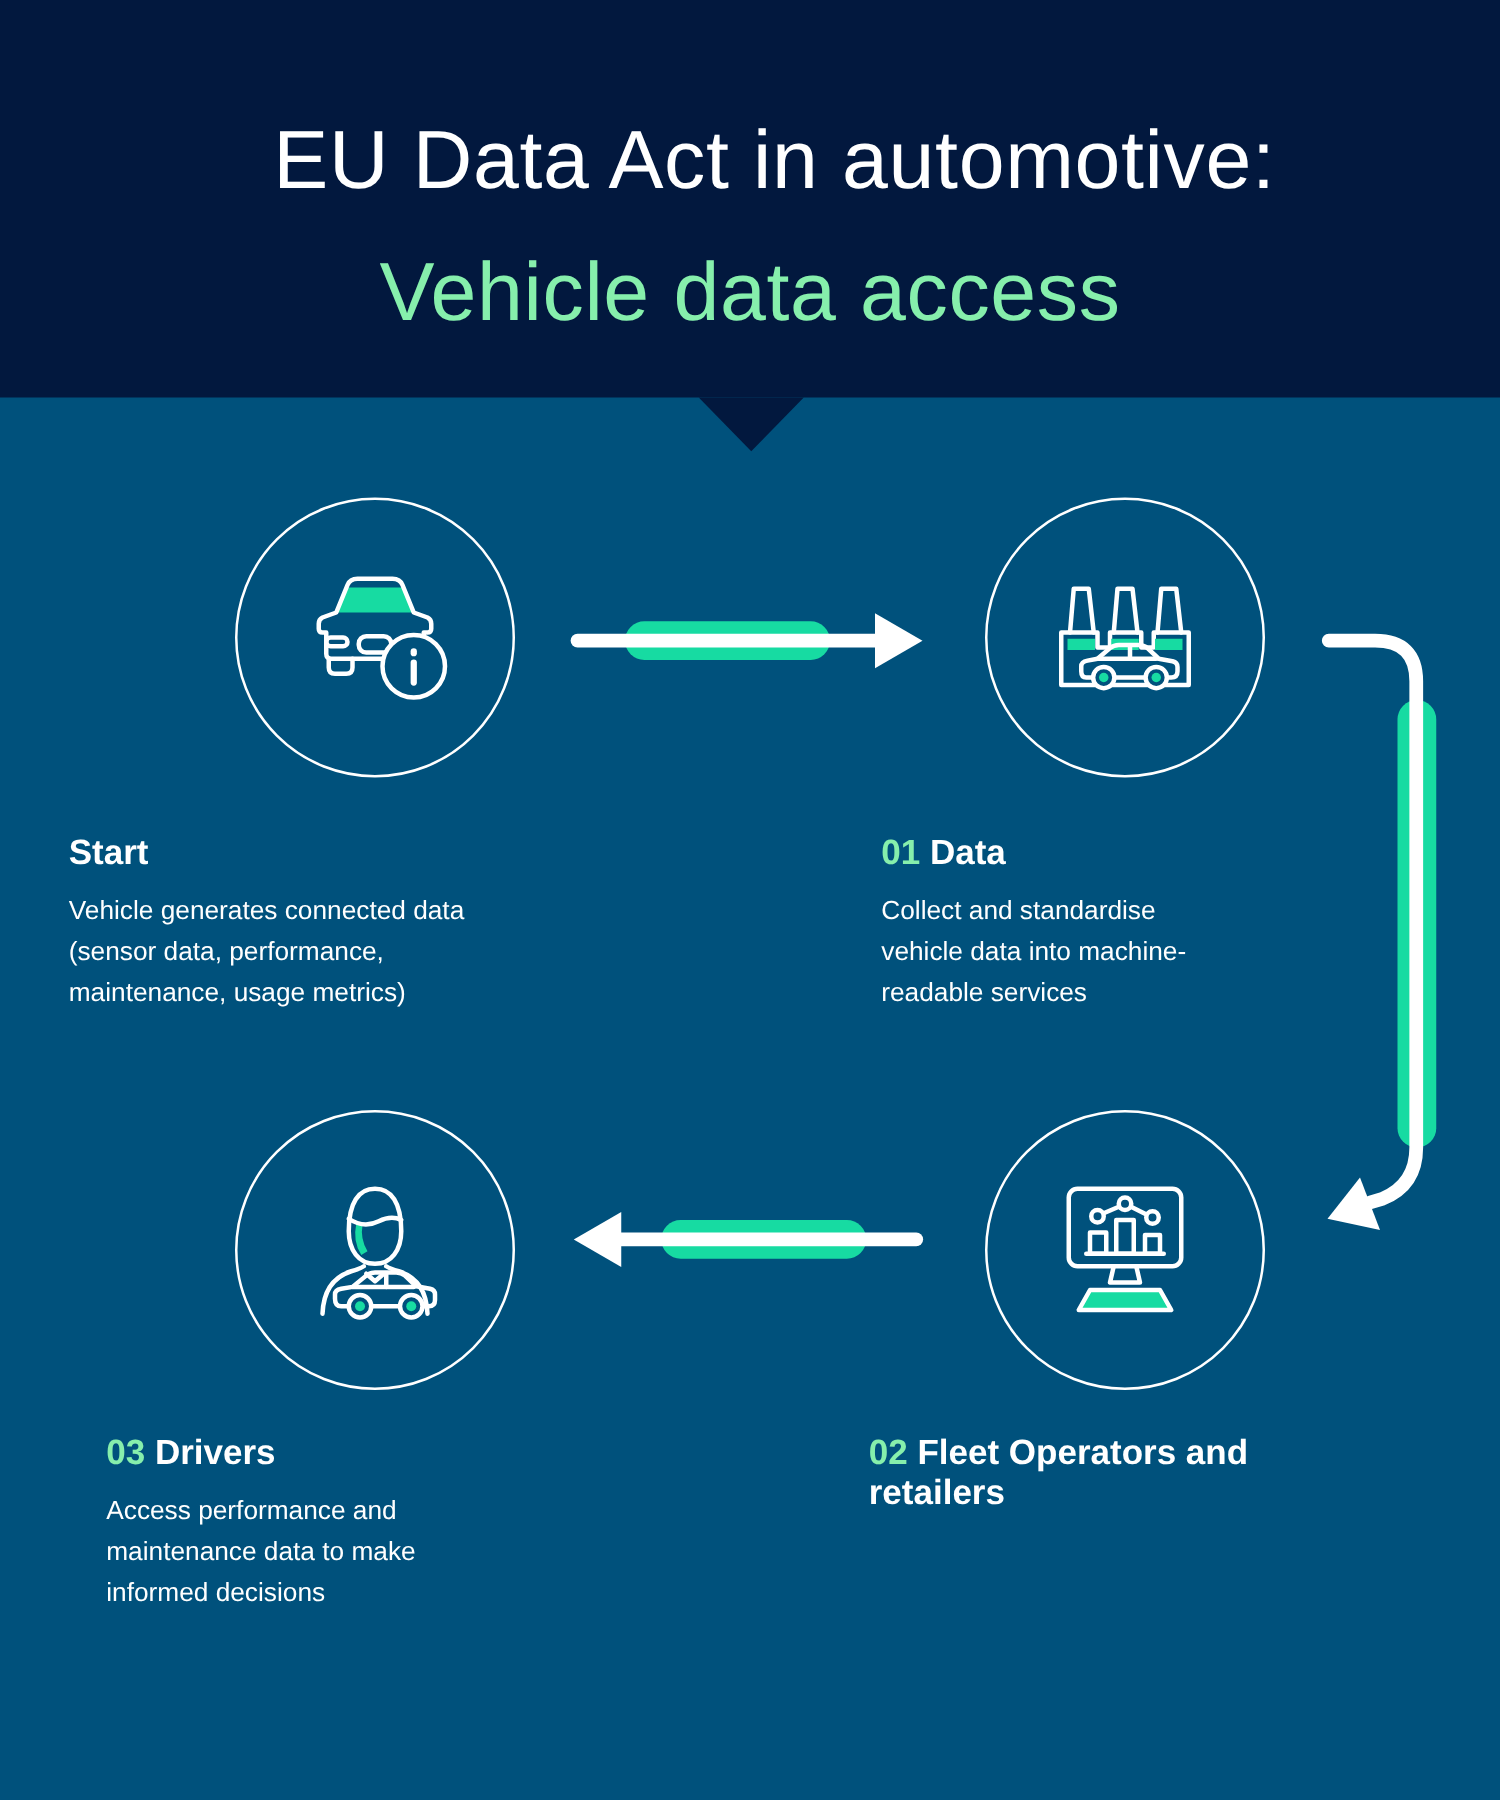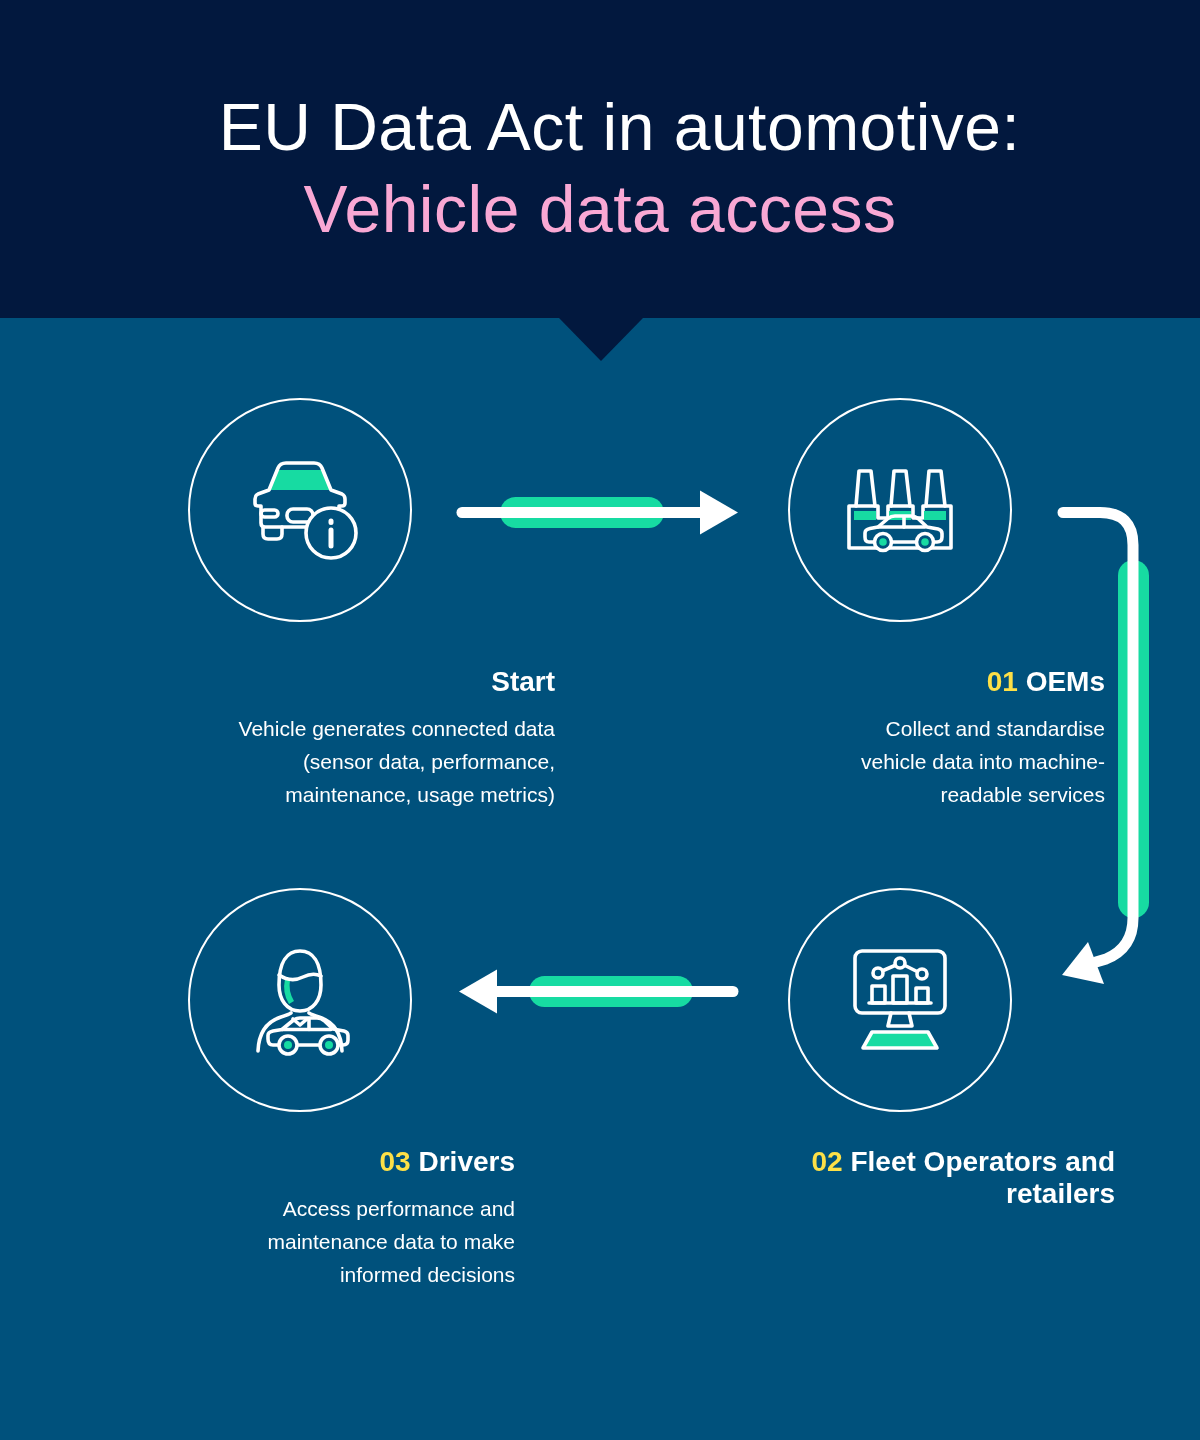--- a/index.html
+++ b/index.html
@@ -12,38 +12,38 @@
   
   .header{position:absolute;left:0;top:0;width:1200px;height:318px;background:#02183e;}
   .header-notch{
     position:absolute;left:559px;top:318px;width:0;height:0;
     border-left:42px solid transparent;border-right:42px solid transparent;
     border-top:43px solid #02183e;
   }
   .title{position:absolute;left:0;top:86px;width:1200px;text-align:center;
     font-size:66px;line-height:82px;font-weight:400;letter-spacing:.5px;}
   .title-line1{display:block;color:#ffffff;padding-left:39px;}
-  .title-line2{display:block;color:#f9a8d4;}
+  .title-line2{display:block;color:#86efac;margin-top:24px;}
 
   
   .node{position:absolute;width:224px;height:224px;border:2px solid #ffffff;
     border-radius:50%;box-sizing:border-box;display:flex;align-items:center;justify-content:center;}
   .node-start{left:188px;top:398px;}
   .node-oems{left:788px;top:398px;}
   .node-fleet{left:788px;top:888px;}
   .node-drivers{left:188px;top:888px;}
   .node svg{display:block;}
 
   
   .connectors{position:absolute;left:0;top:0;}
 
   
-  .step{position:absolute;text-align:right;color:#ffffff;}
+  .step{position:absolute;text-align:left;color:#ffffff;}
   .step-heading{font-size:28px;line-height:32px;font-weight:700;white-space:pre-line;}
-  .step-number{color:#fde047;}
+  .step-number{color:#86efac;}
   .step-number:empty{display:none;}
   .step-desc{margin-top:14px;font-size:21px;line-height:33px;font-weight:400;white-space:pre-line;}
   .step-start{left:55px;top:666px;width:500px;}
   .step-oems{left:705px;top:666px;width:400px;}
   .step-fleet{left:695px;top:1146px;width:420px;}
   .step-drivers{left:85px;top:1146px;width:430px;}
 
   .icon-stroke{stroke:#ffffff;stroke-width:3.6;fill:none;stroke-linecap:round;stroke-linejoin:round;}
 </style>
 </head>
@@ -170,21 +170,21 @@
   </div>
 
   <div class="step step-start">
     <div class="step-heading"><span>Start</span></div>
     <div class="step-desc">Vehicle generates connected data
 (sensor data, performance,
 maintenance, usage metrics)</div>
   </div>
 
   <div class="step step-oems">
-    <div class="step-heading"><span class="step-number">01</span><span> </span><span>OEMs</span></div>
+    <div class="step-heading"><span class="step-number">01</span><span> </span><span>Data</span></div>
     <div class="step-desc">Collect and standardise
 vehicle data into machine-
 readable services</div>
   </div>
 
   <div class="step step-fleet">
     <div class="step-heading"><span class="step-number">02</span><span> </span><span>Fleet Operators and
 retailers</span></div>
   </div>
 

